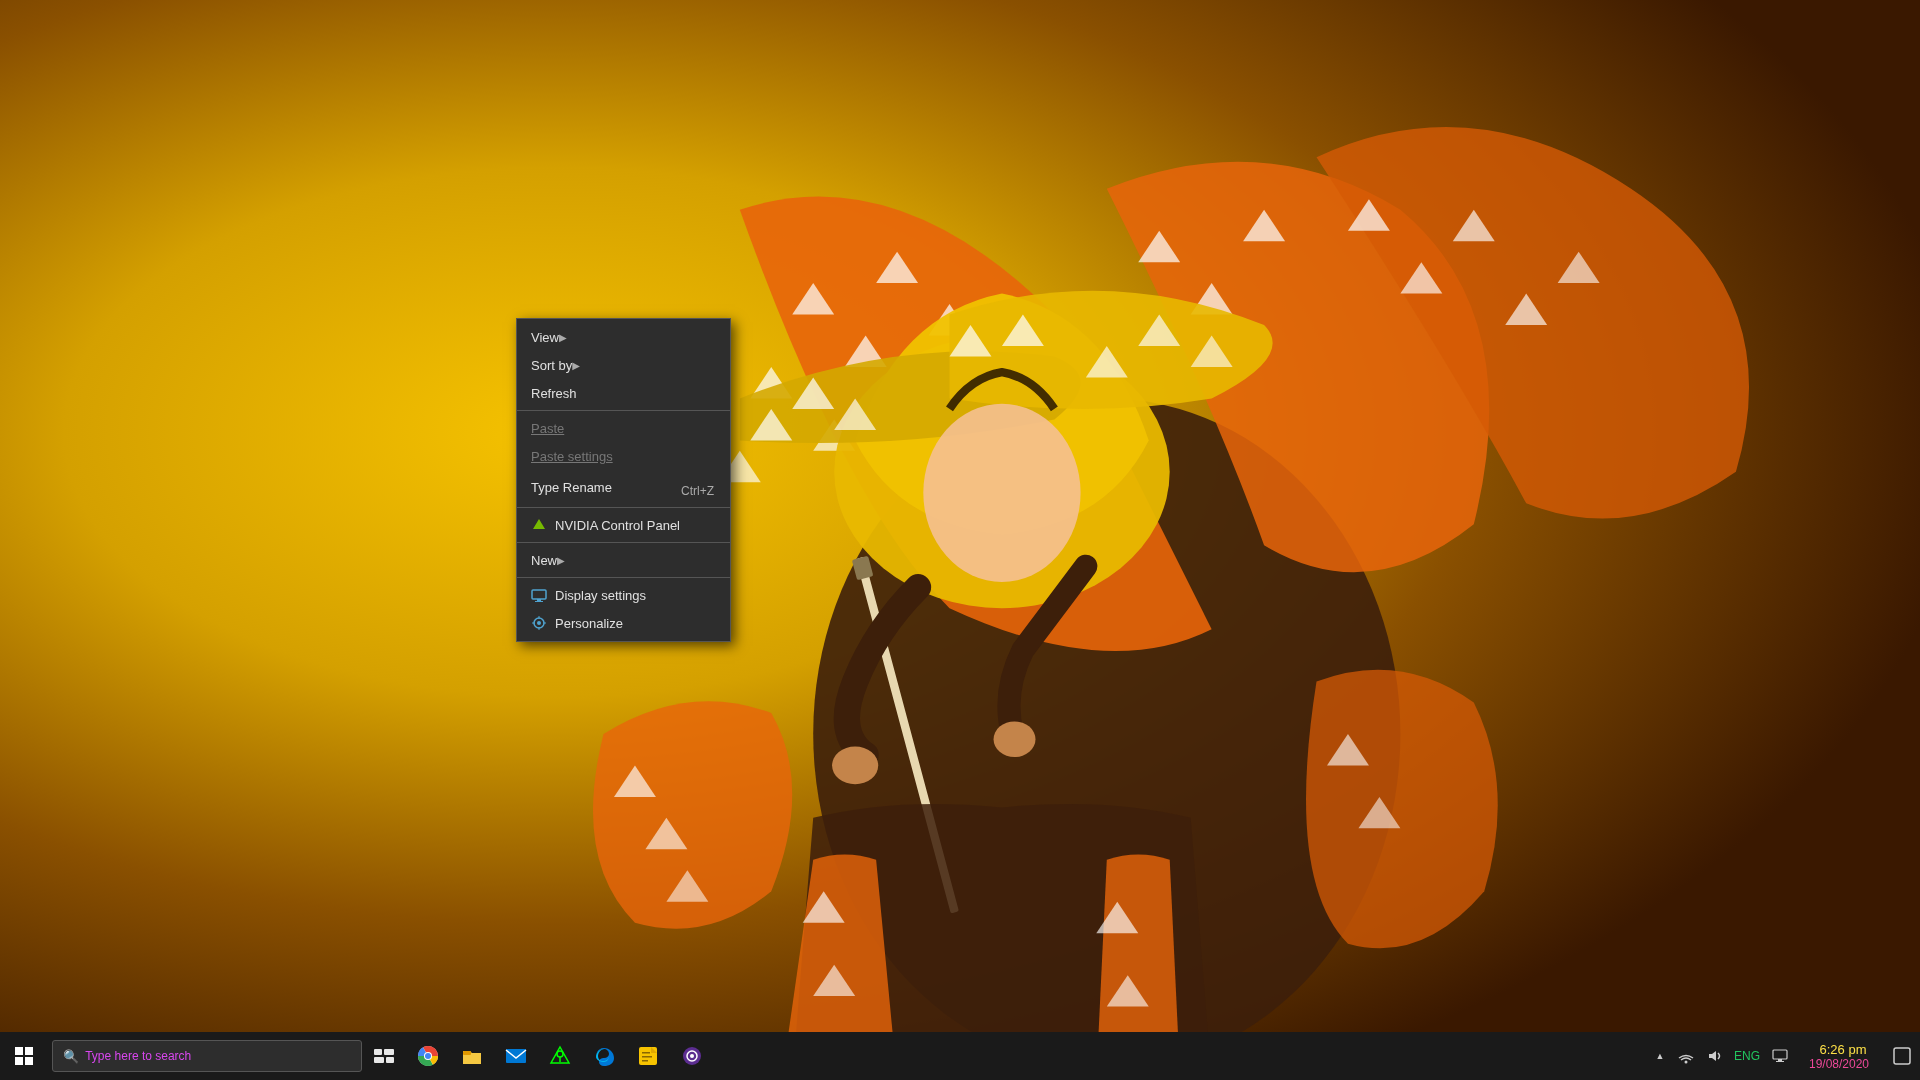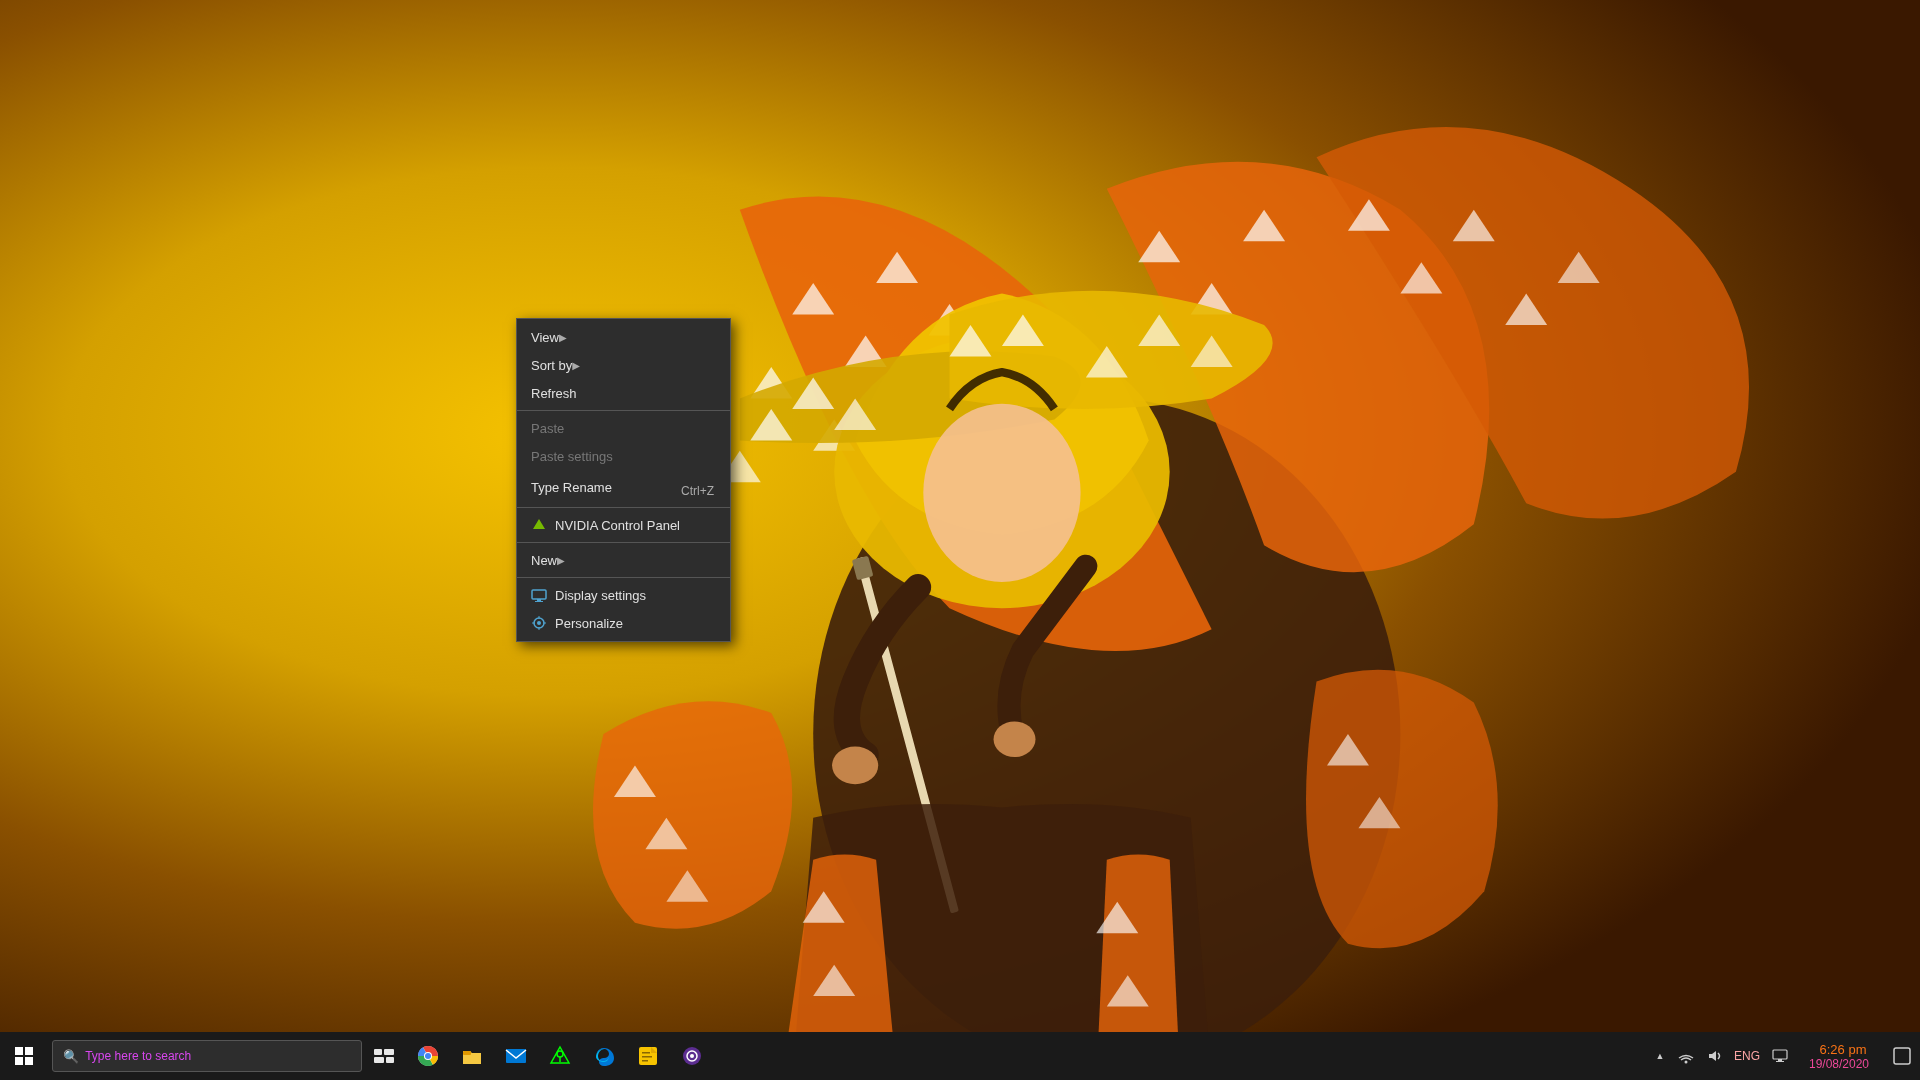--- a/index.html
+++ b/index.html
@@ -114,21 +114,21 @@
       flex-direction: column;
       align-items: center;
       justify-content: center;
       padding: 0 12px;
       height: 48px;
       cursor: pointer;
       min-width: 90px;
     }
     .clock-time {
       font-size: 13px;
-      color: #f97316;
+      color: #fde047;
       padding-left: 8px;
     }
     .clock-date {
       font-size: 12px;
       color: #ec4899;
     }
 
     .notif-button {
       width: 36px;
       height: 48px;
@@ -160,20 +160,21 @@
       font-size: 13px;
       color: #e0e0e0;
       cursor: pointer;
       position: relative;
       min-height: 28px;
       justify-content: flex-start;
     }
     .ctx-item.disabled {
       color: #777;
       cursor: default;
+      text-decoration: underline;
     }
 
     .ctx-item-left {
       display: flex;
       align-items: center;
       gap: 8px;
     }
 
     .ctx-item-icon {
       width: 16px;
@@ -210,21 +211,21 @@
       pointer-events: none;
     }
 
     
     .lang-button {
       height: 48px;
       display: flex;
       align-items: center;
       padding: 0 6px;
       font-size: 12px;
-      color: #fca5a5;
+      color: #22c55e;
       cursor: pointer;
     }
 
     
     .tray-chevron {
       width: 24px;
       height: 44px;
       display: flex;
       align-items: center;
       justify-content: center;

